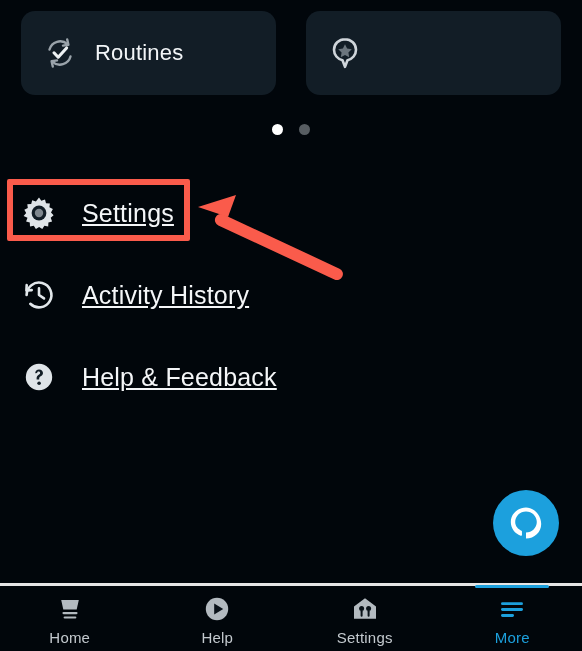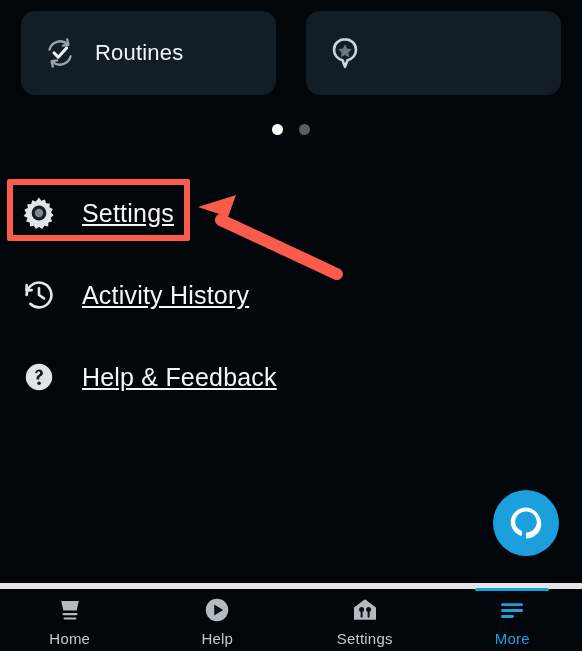--- a/index.html
+++ b/index.html
@@ -104,21 +104,21 @@
     background:#1ca0dd;
     display:flex; align-items:center; justify-content:center;
   }
 
   
   .bottom-nav {
     position:absolute;
     left:0; bottom:0;
     width:582px; height:68px;
     background:#01060b;
-    border-top:6px solid #e5e5e5;
+    border-top:3px solid #e5e5e5;
     display:flex;
     gap:8px;
   }
   .nav-item {
     flex:1;
     position:relative;
     display:flex;
     flex-direction:column;
     align-items:center;
     justify-content:center;

